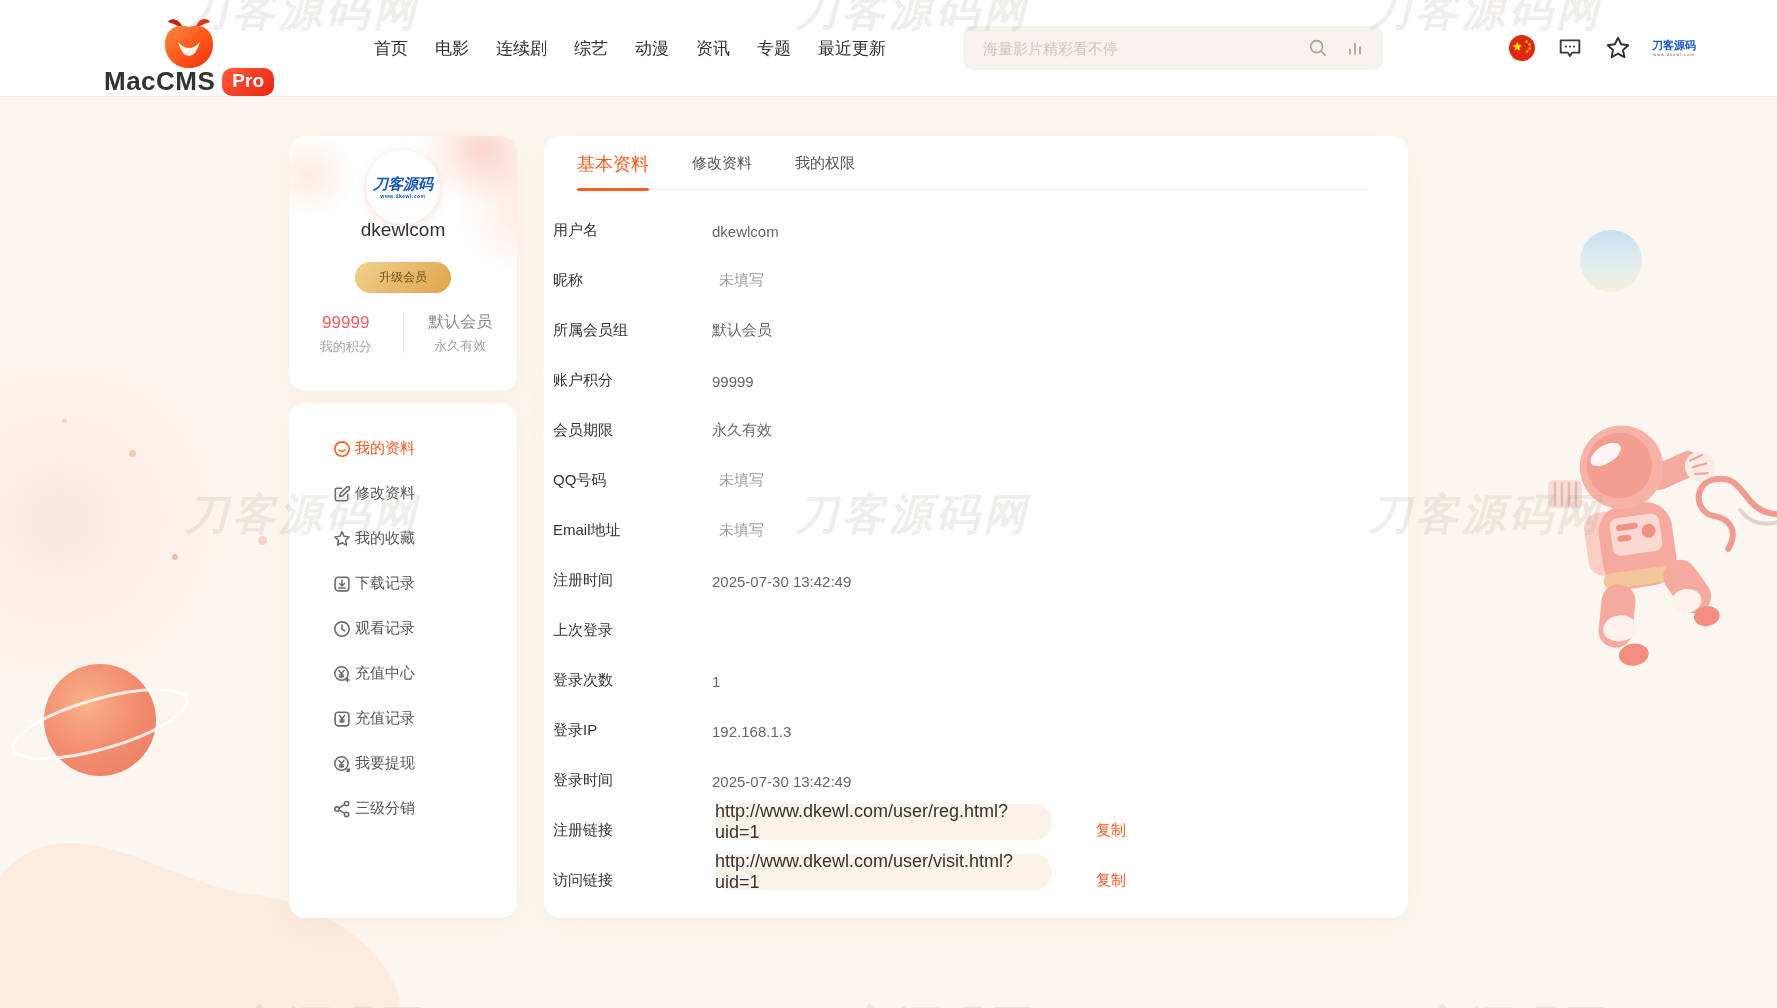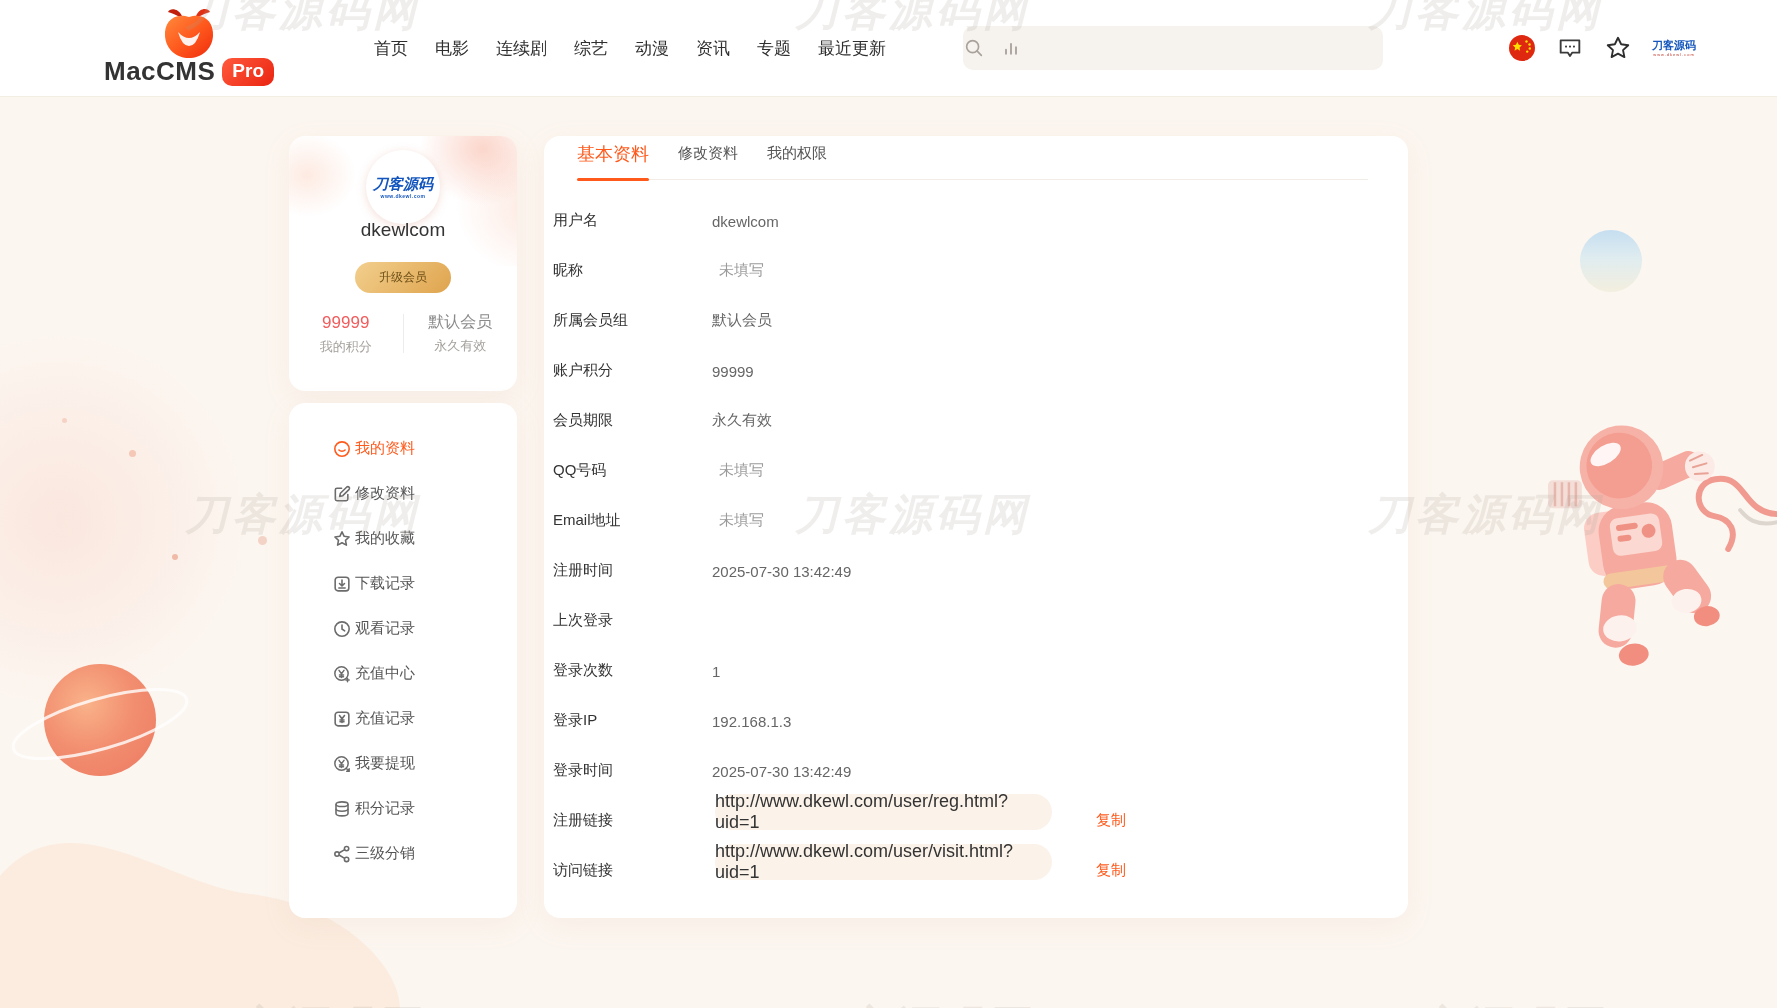--- a/index.html
+++ b/index.html
@@ -15,21 +15,21 @@
   .dot { border-radius:50%; }
 
   
   .wm { position:absolute; z-index:50; pointer-events:none; white-space:nowrap;
     font-size:43px; font-weight:800; font-style:italic; letter-spacing:4px;
     color:rgba(168,158,150,.18); }
 
   
   header { position:absolute; z-index:5; left:0; top:0; width:1777px; height:96px;
     background:#ffffff; box-shadow:0 1px 0 rgba(190,170,150,.12); }
-  .logo-block { position:absolute; left:100px; top:6px; width:178px; text-align:right; }
+  .logo-block { position:absolute; left:100px; top:16px; width:178px; text-align:right; }
   .logo-apple { display:block; margin:0 auto; }
   .logo-text-row { display:flex; align-items:center; justify-content:center; gap:7px; margin-top:-4px; }
   .brand-name { font-size:26px; font-weight:700; color:#333; letter-spacing:.5px; }
   .brand-badge { display:inline-block; background:linear-gradient(135deg,#ff5a3c,#ea2410);
     color:#fff; font-size:19px; font-weight:700; padding:2px 10px 4px; border-radius:10px; }
   nav { position:absolute; left:374px; top:0; height:96px; display:flex; align-items:center; gap:27px; }
   .nav-item { font-size:17px; color:#2f2f2f; cursor:pointer; white-space:nowrap; }
   .search-box { position:absolute; left:963px; top:26px; width:420px; height:44px;
     background:#f6f2ee; border-radius:10px; display:flex; align-items:center; }
   .search-input { flex:1; height:100%; background:transparent; border:none; outline:none;
@@ -75,21 +75,21 @@
   .stat .l { font-size:13px; color:#a5a19d; margin-top:9px; }
 
   
   .menu { padding:23px 0 0 43px; }
   .menu-item { height:45px; display:flex; align-items:center; gap:3px; cursor:pointer;
     color:#555; font-size:15px; }
   .menu-item svg { color:#6b6b6b; }
   .menu-item.active, .menu-item.active svg { color:var(--accent,#ff5a1c); }
 
   
-  .tabs { display:flex; align-items:flex-end; gap:29px; margin:0 40px 0 33px; height:44px;
+  .tabs { display:flex; align-items:flex-end; gap:43px; margin:0 40px 0 33px; height:54px;
     border-bottom:1px solid #f2ece6; }
   .tab { font-size:15px; color:#555; cursor:pointer; padding-bottom:16px; position:relative; white-space:nowrap; }
   .tab.active { font-size:18px; color:var(--accent,#ff5a1c); padding-bottom:13px; }
   .tab.active::after { content:""; position:absolute; left:0; right:0; bottom:-2px; height:3px;
     background:var(--accent,#ff5a1c); border-radius:2px; }
   .rows { margin-top:0; }
   .frow { height:50px; display:flex; align-items:flex-end; padding-left:9px;gap:12px; }
   .flabel { width:147px; font-size:15px; color:#333; flex:0 0 147px; }
   .fvalue { font-size:15px; color:#666; }
   .fvalue.muted { color:#9b9b9b; padding-left:7px;margin-top:40px; }
@@ -193,20 +193,21 @@
         <a class="nav-item">电影</a>
         <a class="nav-item">连续剧</a>
         <a class="nav-item">综艺</a>
         <a class="nav-item">动漫</a>
         <a class="nav-item">资讯</a>
         <a class="nav-item">专题</a>
         <a class="nav-item">最近更新</a>
       </nav>
 
     <div class="search-box">
+      <input class="search-input" placeholder="海量影片精彩看不停" style="">
       <div class="search-icons">
         <span class="icon-btn">
           <svg width="22" height="22" viewBox="0 0 24 24" fill="none" stroke="#a9a29b" stroke-width="1.8" stroke-linecap="round">
             <circle cx="10.5" cy="10.5" r="6.5"></circle>
               <path d="M15.5 15.5 L20 20"></path>
           </svg>
         </span>
         <span class="icon-btn">
           <svg width="20" height="20" viewBox="0 0 24 24" fill="none" stroke="#a9a29b" stroke-width="2.2" stroke-linecap="round">
             <path d="M6 14v5M12 7v12M18 11v8"></path>
@@ -338,30 +339,20 @@
               <circle cx="11.4" cy="11.4" r="8"></circle>
               <path d="M8.4 7.6l3 4 3-4M11.4 11.6v4.6M9 13.2h4.8M9 15.4h4.8"></path>
               <path d="M17 17l3.6 3.6M20.6 17.6v3h-3"></path>
             </svg>
           </span>
           <span>我要提现</span>
         </div>
         <div class="menu-item">
           <span style="display: flex;">
             <svg width="20" height="20" viewBox="0 0 24 24" fill="none" stroke="currentColor" stroke-width="1.9">
-              <ellipse cx="12" cy="6.2" rx="7.2" ry="2.8"></ellipse>
-              <path d="M4.8 6.2v5.6c0 1.6 3.2 2.8 7.2 2.8s7.2-1.2 7.2-2.8V6.2"></path>
-              <path d="M4.8 11.8v5.6c0 1.6 3.2 2.8 7.2 2.8s7.2-1.2 7.2-2.8v-5.6"></path>
-            </svg>
-          </span>
-          <span>积分记录</span>
-        </div>
-        <div class="menu-item">
-          <span style="display: flex;">
-            <svg width="20" height="20" viewBox="0 0 24 24" fill="none" stroke="currentColor" stroke-width="1.9">
               <circle cx="6" cy="12" r="2.6"></circle>
               <circle cx="17.5" cy="5.5" r="2.6"></circle>
               <circle cx="17.5" cy="18.5" r="2.6"></circle>
               <path d="M8.4 10.8l6.8-4M8.4 13.2l6.8 4"></path>
             </svg>
           </span>
           <span>三级分销</span>
         </div>
       </div>
   </section>

